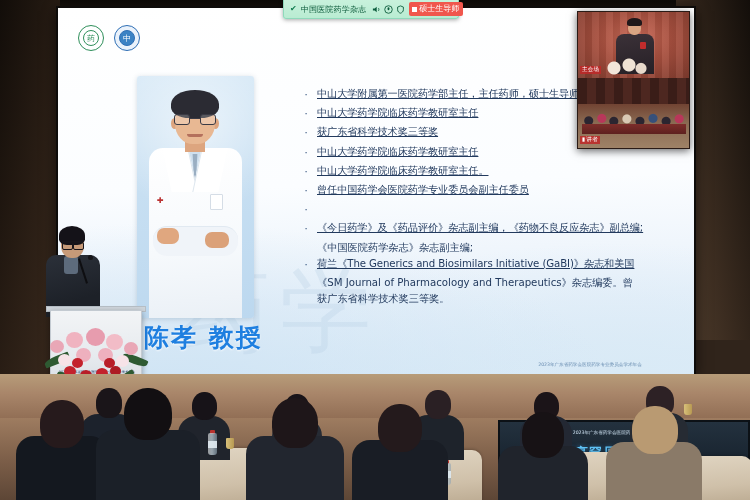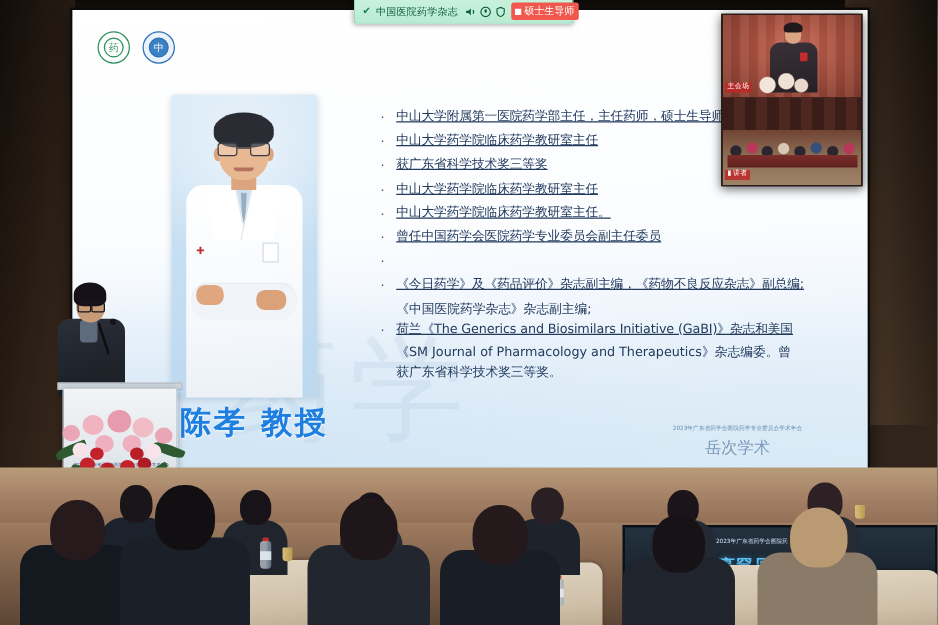--- a/index.html
+++ b/index.html
@@ -487,21 +487,20 @@
         <div class="bullet">
           <span class="dot">·</span>
           <span class="btxt">荷兰《The Generics and Biosimilars Initiative (GaBI)》杂志和美国</span>
         </div>
         <div class="sub-line">《SM Journal of Pharmacology and Therapeutics》杂志编委。曾</div>
         <div class="sub-line">获广东省科学技术奖三等奖。</div>
       </div>
 
       <div class="slide-corner">
         <div class="sc-line1">2023年广东省药学会医院药学专业委员会学术年会</div>
-        <div class="sc-line2">岳次学术</div>
       </div>
     </div>
   </div>
 
   <div id="share-bar">
     <span class="sb-check">✔</span>
     <span class="sb-text">中国医院药学杂志</span>
     <span class="sb-icons">
       <span class="sb-ico">
         <svg viewBox="0 0 10 10" width="9" height="9">

